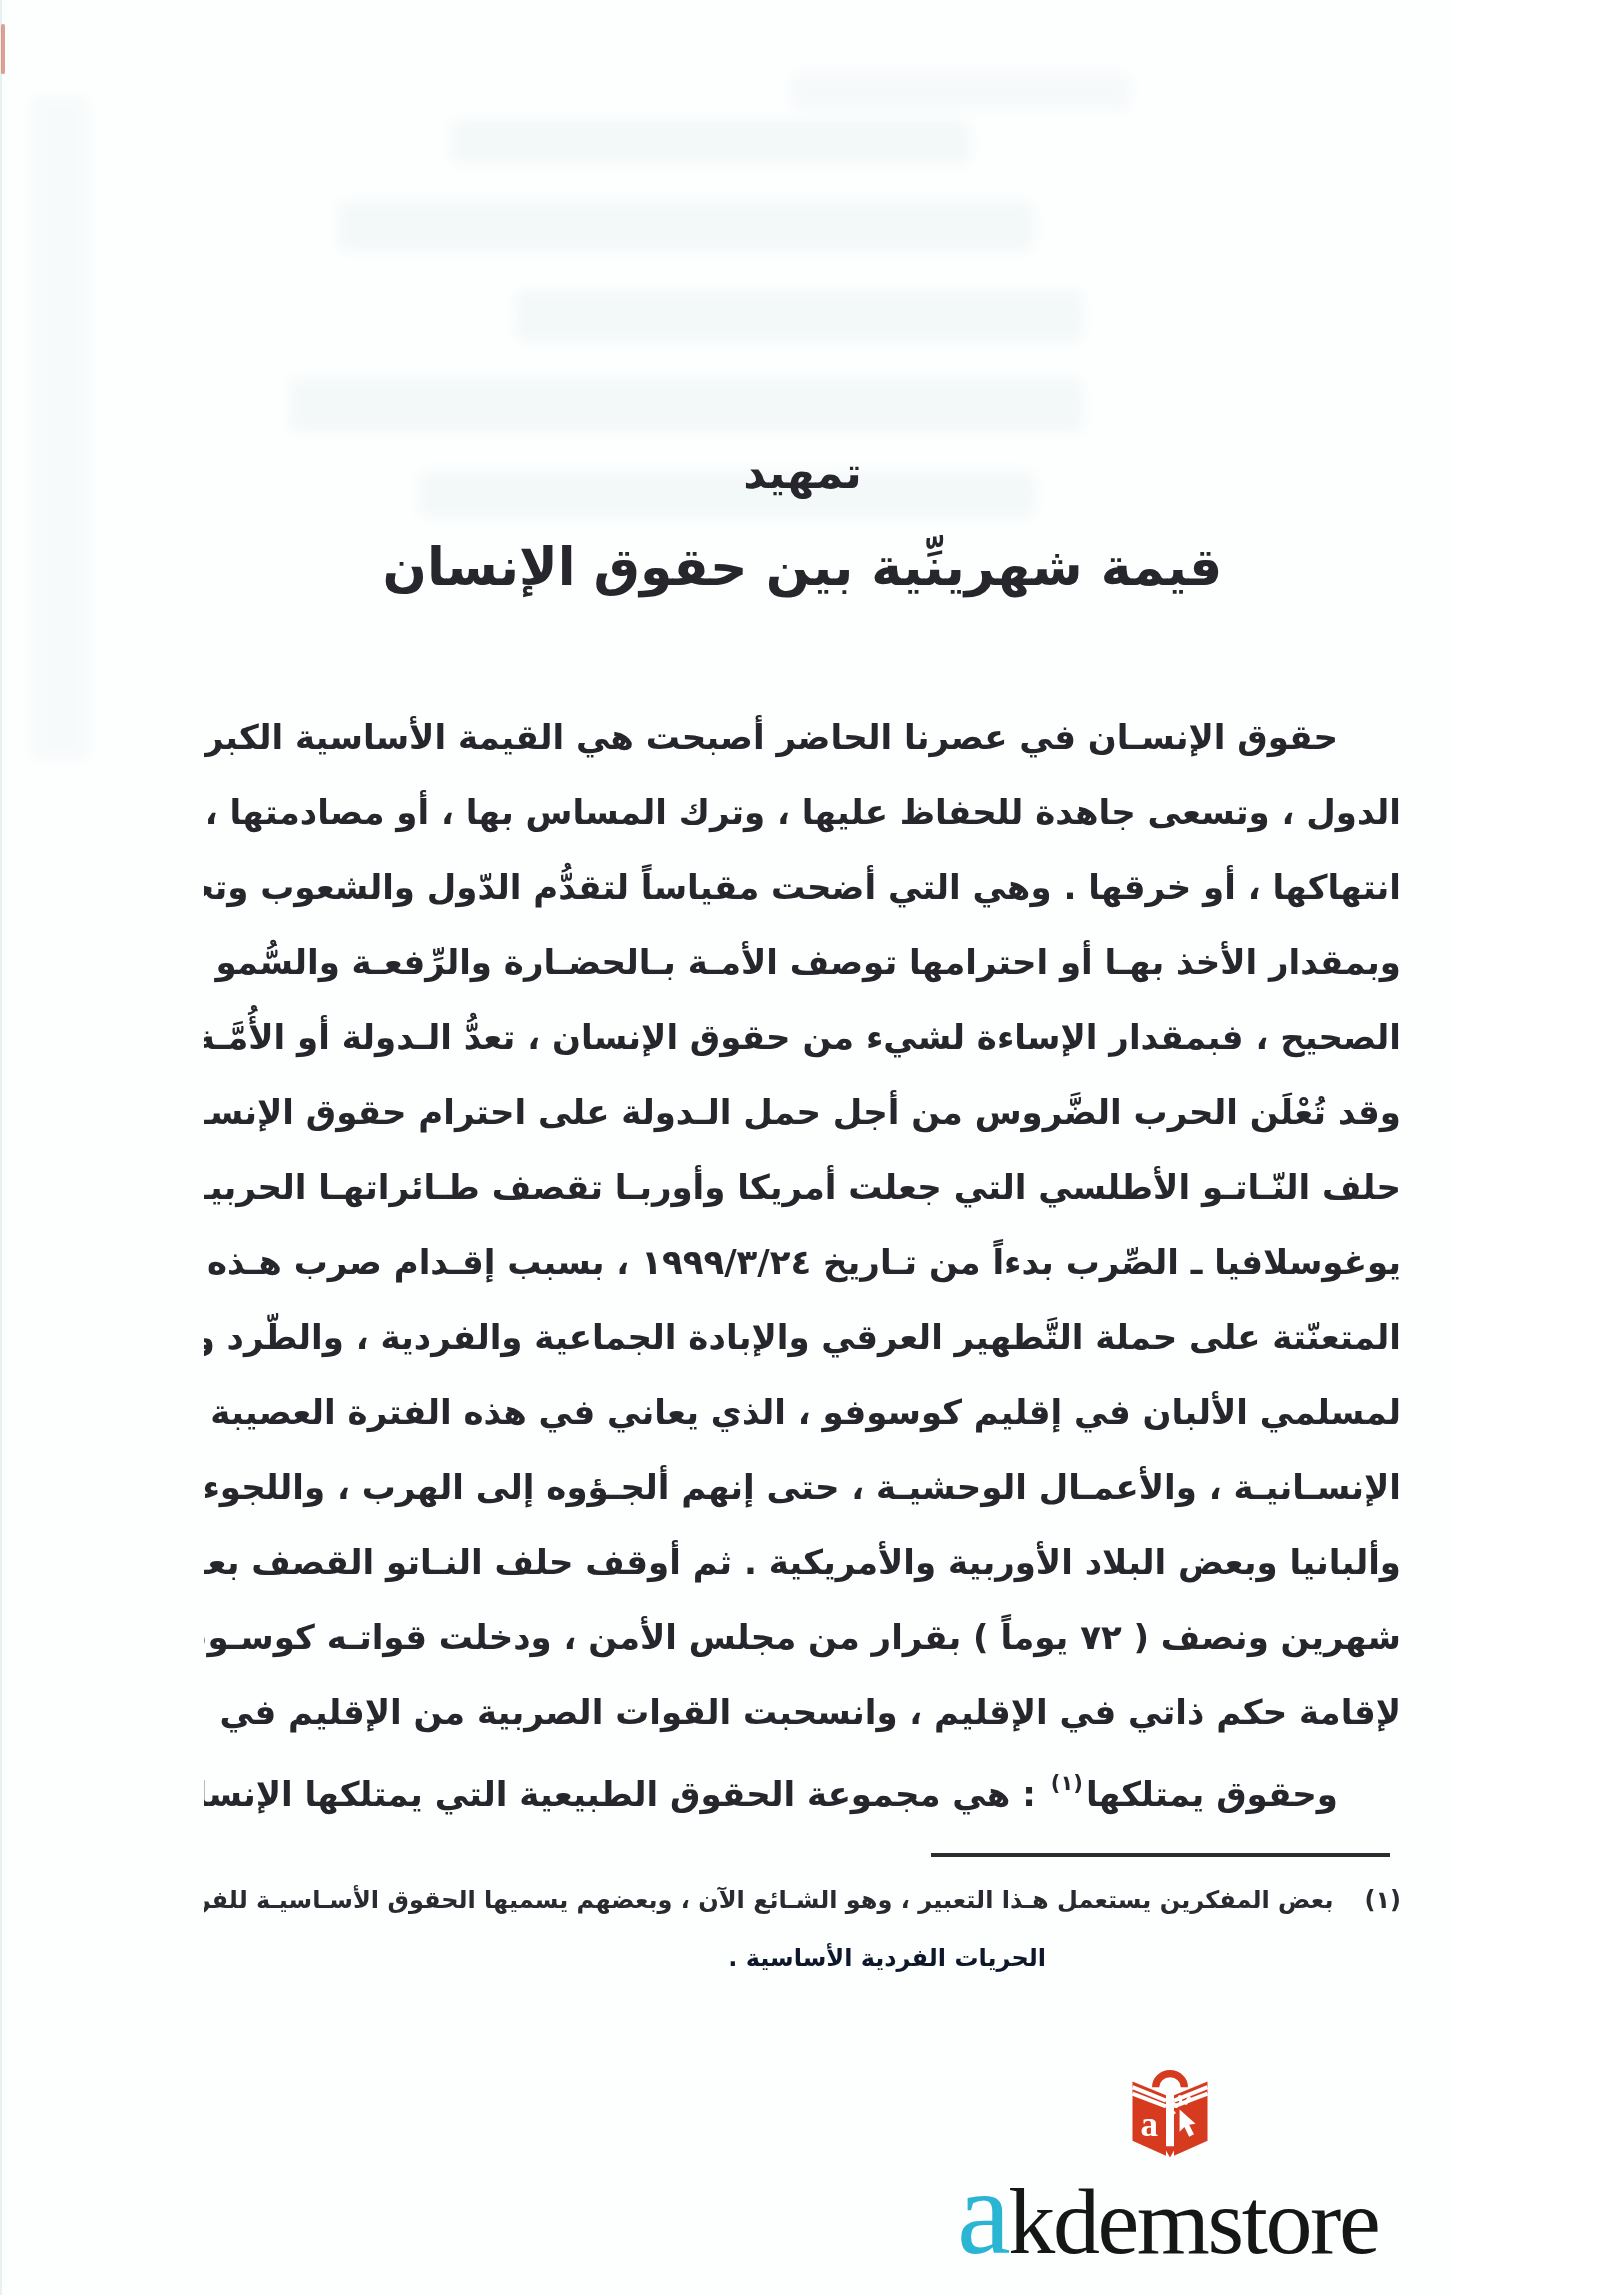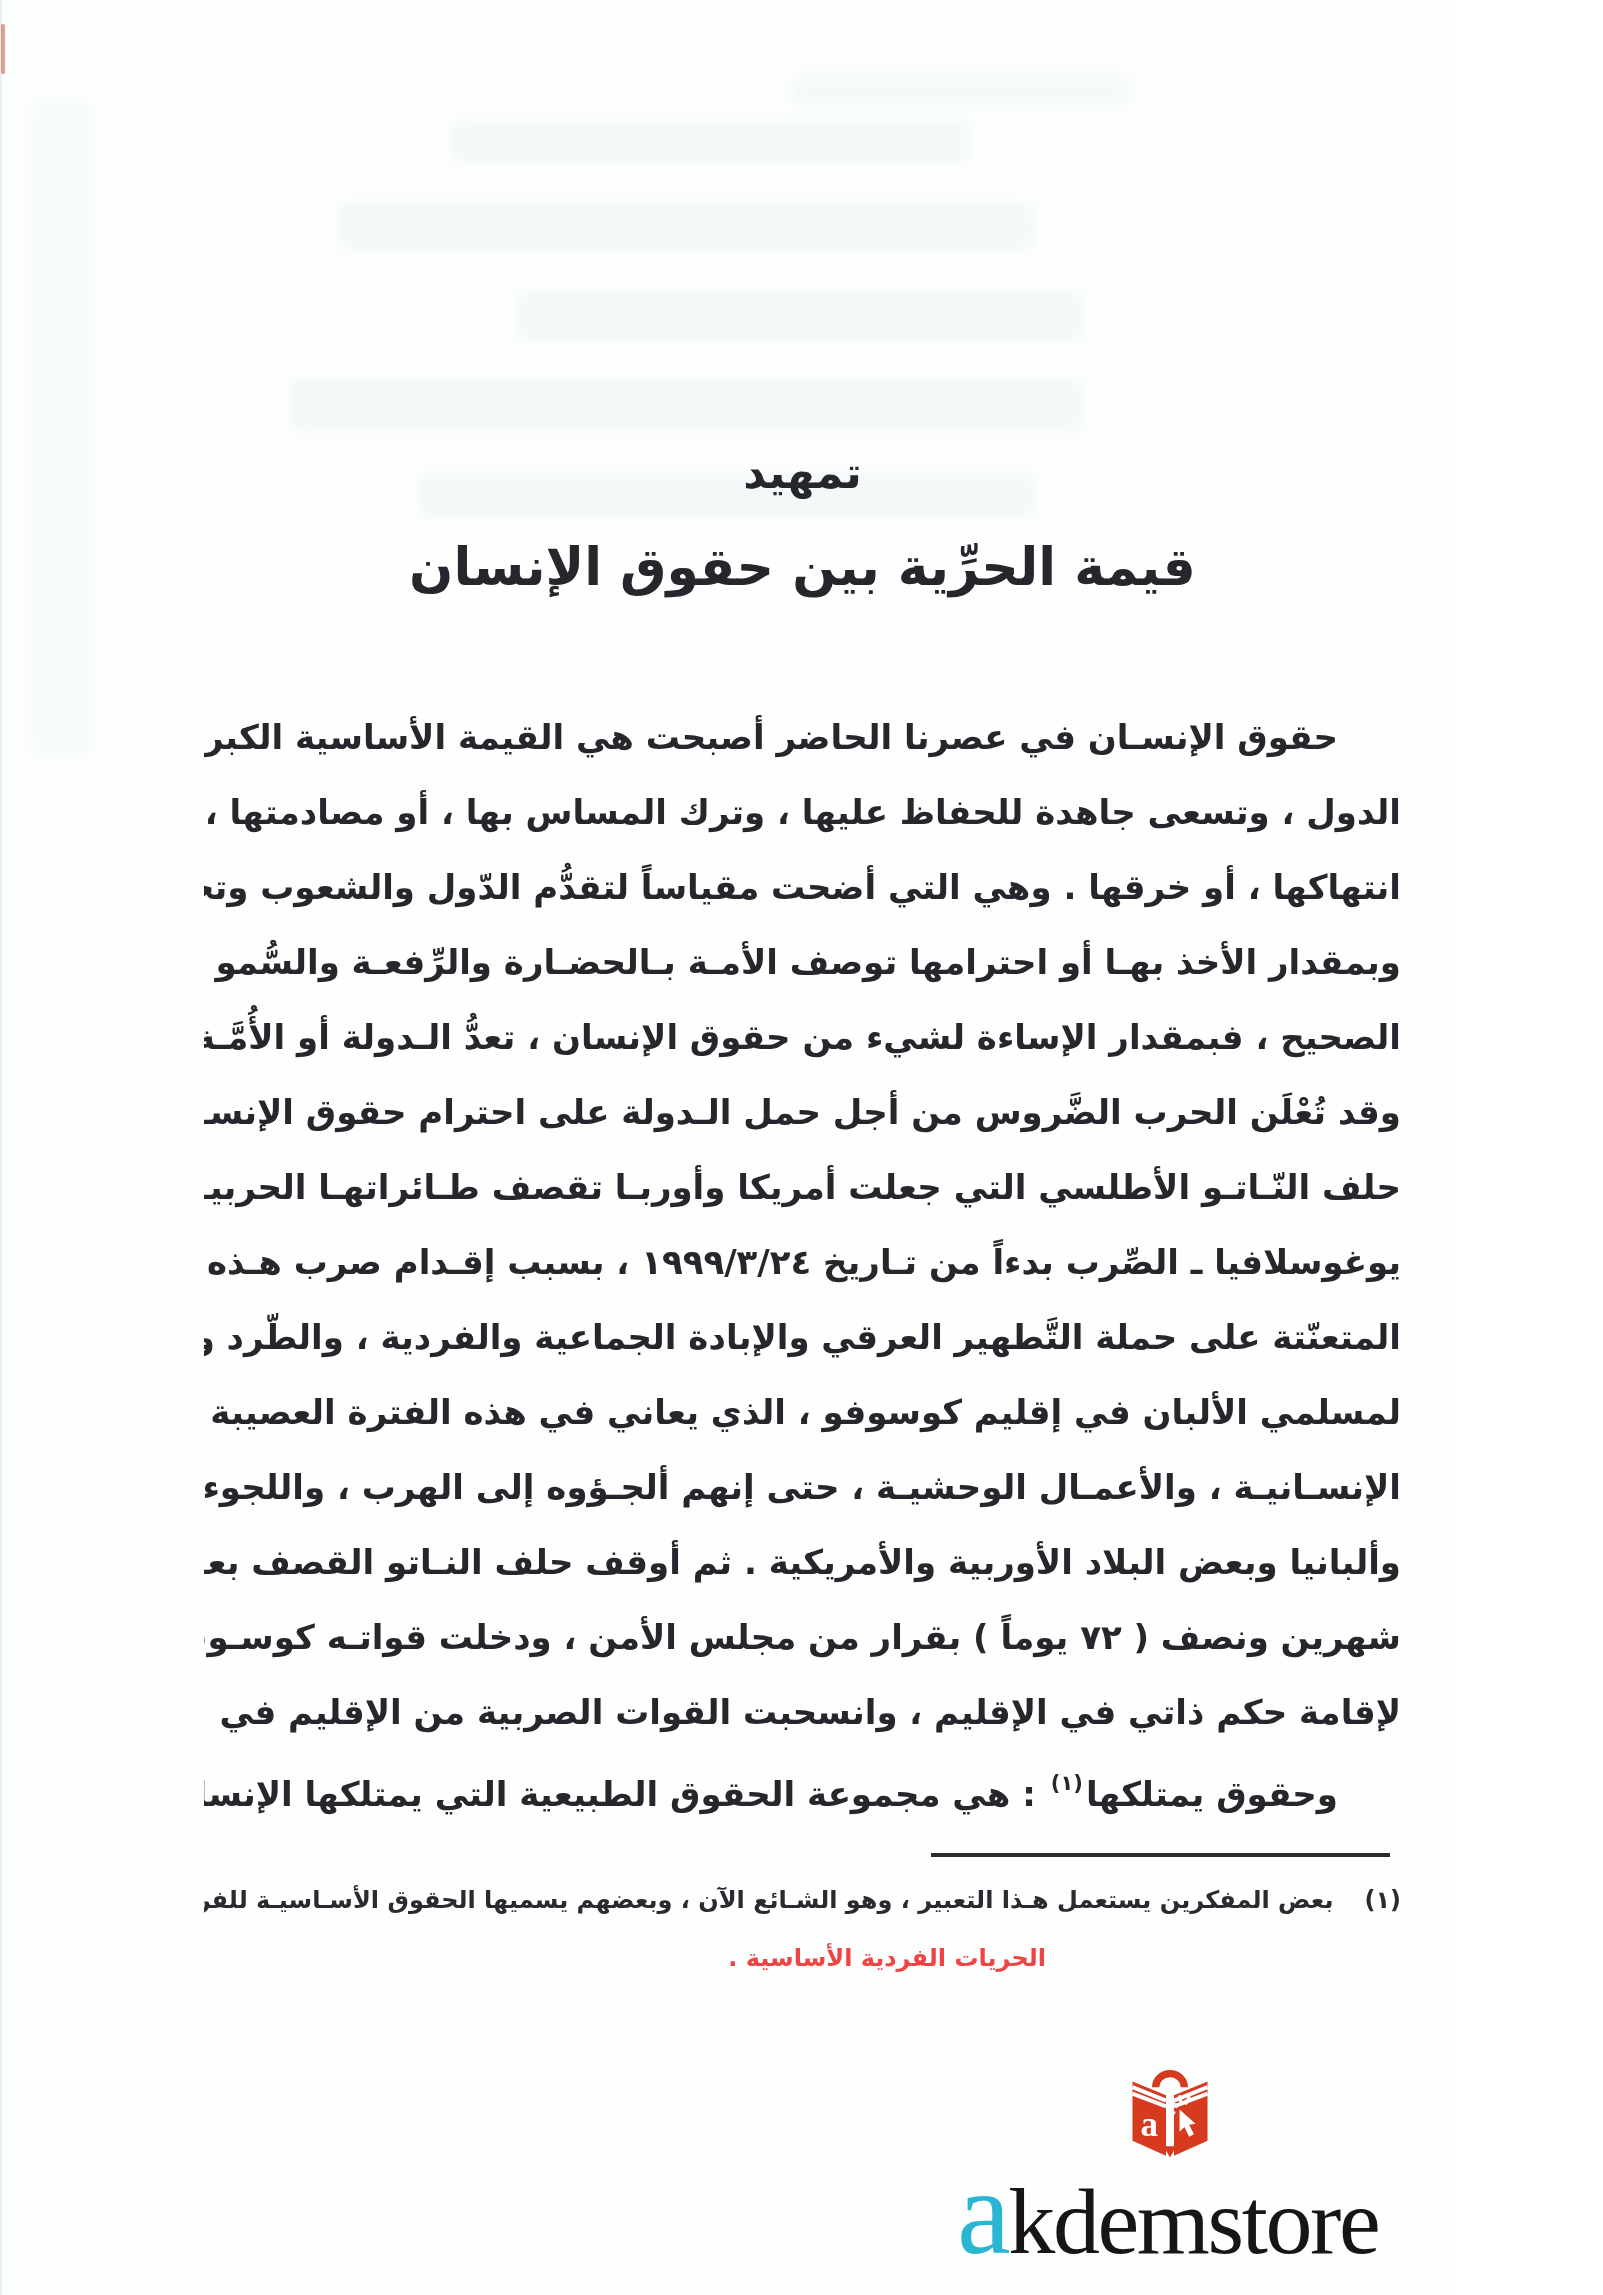--- a/index.html
+++ b/index.html
@@ -54,21 +54,21 @@
     width:459px;height:0;margin:0 11.3px 14.5px 0;
     border-top:4.8px solid #2c2c30;
   }
   .fn-line1{
     display:flex;direction:rtl;align-items:baseline;
     font-size:24px;font-weight:bold;line-height:58px;color:#2a2a30;
   }
   .fn-marker{flex:0 0 auto;margin-left:31px;}
   .fn-text{flex:1;text-align:justify;text-align-last:justify;white-space:nowrap;overflow:hidden;}
   .fn-line2{
-    font-size:24px;font-weight:bold;line-height:58px;color:#ef4444;
+    font-size:24px;font-weight:bold;line-height:58px;color:#0f172a;
     text-align:right;margin-right:355px;
   }
 
   
   .logo{position:absolute;left:957px;top:2057px;width:452px;height:242px;direction:ltr;}
   .logo-icon{position:absolute;left:171px;top:3.2px;width:84px;height:99px;}
   .wordmark{
     position:absolute;left:0;top:95px;white-space:nowrap;
     font-family:"Liberation Serif","DejaVu Serif",serif;
     font-weight:normal;letter-spacing:-2.4px;line-height:1;
@@ -87,21 +87,21 @@
   <div class="ghost g2"></div>
   <div class="ghost g3"></div>
   <div class="ghost g4"></div>
   <div class="ghost g5"></div>
   <div class="ghost g6"></div>
   <div class="ghost g7"></div>
 
   <div class="content">
 
     <div class="kicker">تمهيد</div>
-    <div class="main-title">قيمة الحرِّية بين حقوق الإنسان</div>
+    <div class="main-title">قيمة شهرينِّية بين حقوق الإنسان</div>
 
     <div class="body-text">
       <div class="bline indent">حقوق الإنسـان في عصرنا الحاضر أصبحت هي القيمة الأساسية الكبرى التي تحترمها</div>
       <div class="bline">الدول ، وتسعى جاهدة للحفاظ عليها ، وترك المساس بها ، أو مصادمتها ، أو محاولة</div>
       <div class="bline">انتهاكها ، أو خرقها . وهي التي أضحت مقياساً لتقدُّم الدّول والشعوب وتحضُّرها ،</div>
       <div class="bline">وبمقدار الأخذ بهـا أو احترامها توصف الأمـة بـالحضـارة والرِّفعـة والسُّمو ، والعكس هو</div>
       <div class="bline">الصحيح ، فبمقدار الإساءة لشيء من حقوق الإنسان ، تعدُّ الـدولة أو الأُمَّـة متخلِّفـة ،</div>
       <div class="bline">وقد تُعْلَن الحرب الضَّروس من أجل حمل الـدولة على احترام حقوق الإنسـان ، كحرب</div>
       <div class="bline">حلف النّـاتـو الأطلسي التي جعلت أمريكا وأوربـا تقصف طـائراتهـا الحربيــة بـلاد</div>
       <div class="bline">يوغوسلافيا ـ الصِّرب بدءاً من تـاريخ ١٩٩٩/٣/٢٤ ، بسبب إقـدام صرب هـذه الـدولة</div>

